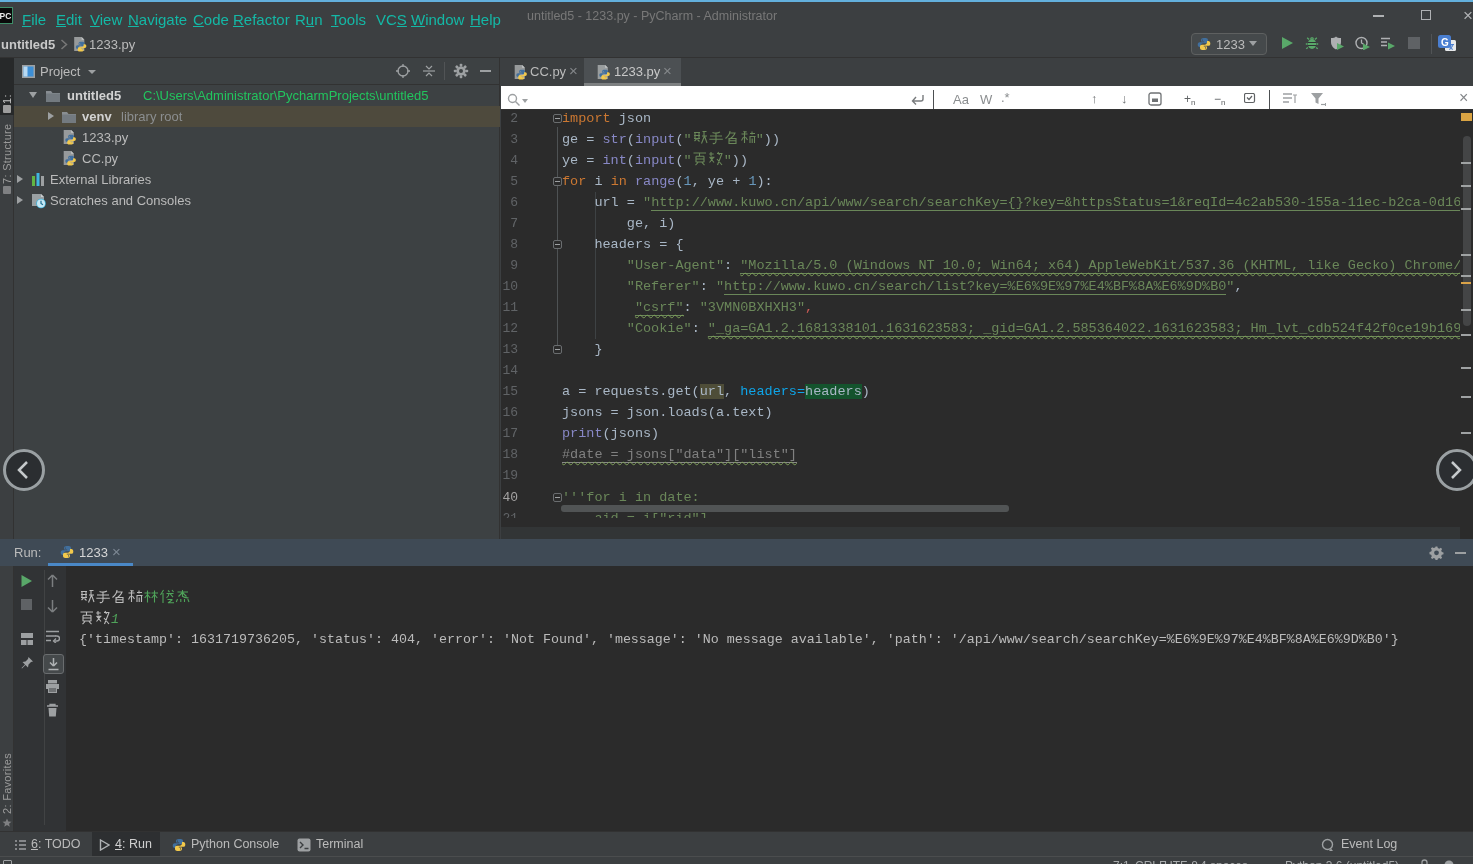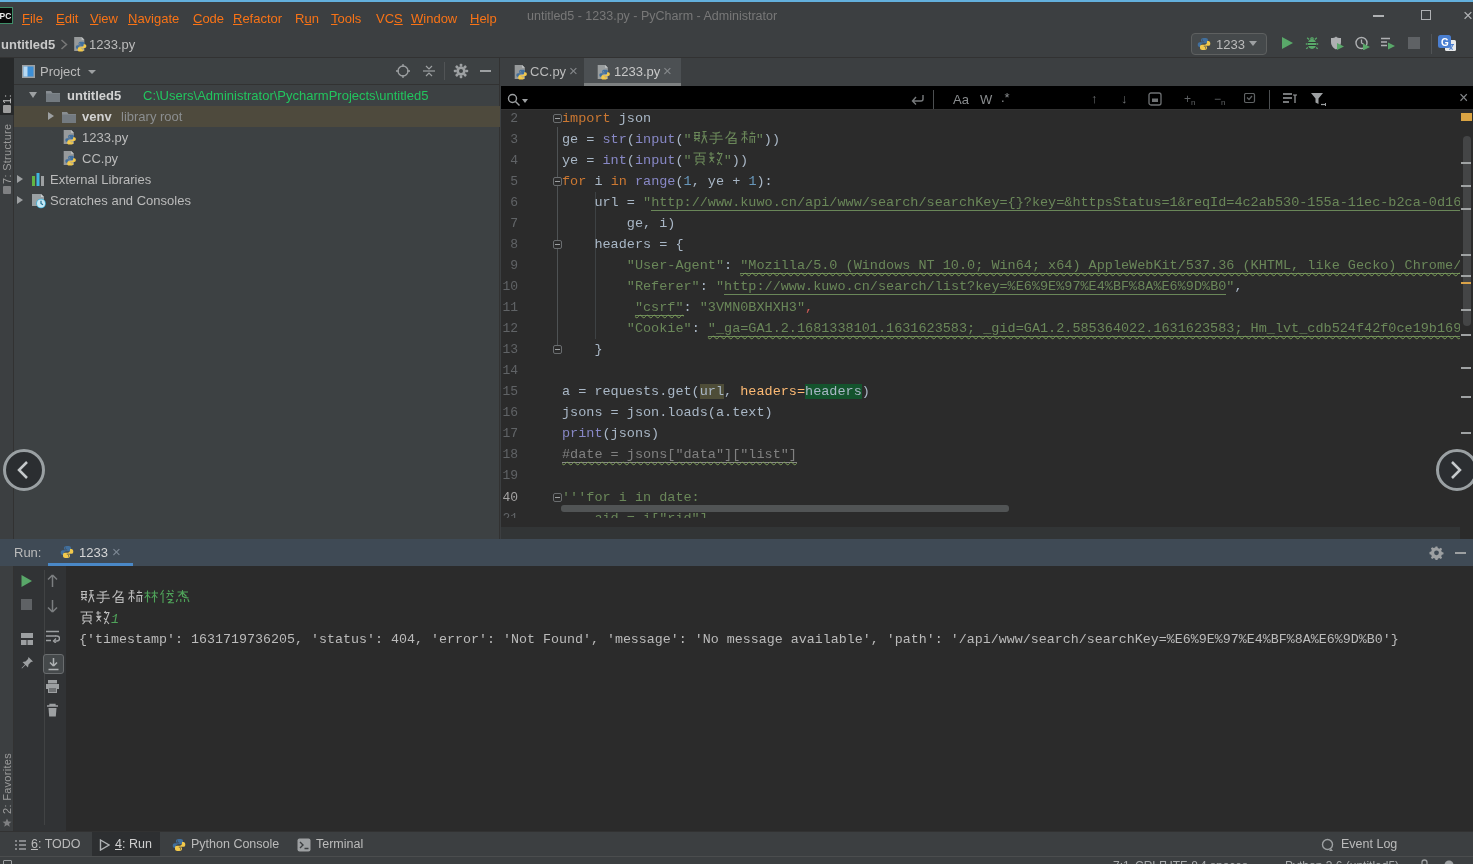--- a/index.html
+++ b/index.html
@@ -63,21 +63,21 @@
     </svg>
 
 <div class="abs" style="left:0;top:0;width:1473px;height:2px;background:#63b0dd"></div>
 
 <div class="abs" id="titlebar" style="left:0;top:2px;width:1473px;height:28px;background:#3c3f41"></div>
 
 <svg class="abs" style="left:-2px;top:7px" width="15" height="17" viewBox="0 0 15 17">
       <rect x="0.5" y="0.5" width="14" height="16" fill="#0a0a0a" stroke="#3e8e68" stroke-width="1"></rect>
       <text x="1.5" y="11.5" font-size="8.5" font-family="Liberation Sans" font-weight="bold" fill="#e8e8e8">PC</text>
     </svg>
-<div class="abs" id="menubar" style="left:0;top:2px;width:520px;height:28px;font-size:13px;color:#f97316">
+<div class="abs" id="menubar" style="left:0;top:2px;width:520px;height:28px;font-size:15px;color:#14b8a6">
 <span class="abs" style="left:22px;top:9px"><u>F</u>ile</span>
 <span class="abs" style="left:56px;top:9px"><u>E</u>dit</span>
 <span class="abs" style="left:90px;top:9px"><u>V</u>iew</span>
 <span class="abs" style="left:128px;top:9px"><u>N</u>avigate</span>
 <span class="abs" style="left:193px;top:9px"><u>C</u>ode</span>
 <span class="abs" style="left:233px;top:9px"><u>R</u>efactor</span>
 <span class="abs" style="left:295px;top:9px">R<u>u</u>n</span>
 <span class="abs" style="left:331px;top:9px"><u>T</u>ools</span>
 <span class="abs" style="left:376px;top:9px">VC<u>S</u></span>
 <span class="abs" style="left:411px;top:9px"><u>W</u>indow</span>
@@ -231,21 +231,21 @@
       </svg>
 <span class="abs" style="left:29px;top:6px;color:#bbbbbb">CC.py</span>
 <span class="abs" style="left:68px;top:4px;color:#84878a;font-size:15px">×</span>
 <div class="abs" style="left:83px;top:0;width:97px;height:28px;background:#4c5053;border-bottom:3px solid #7d8081"></div>
 <svg class="abs" style="left:94px;top:6px" width="15" height="16" viewBox="0 0 14 15">
         <use href="#pyfile"></use>
       </svg>
 <span class="abs" style="left:113px;top:6px;color:#c8c8c8">1233.py</span>
 <span class="abs" style="left:162px;top:4px;color:#84878a;font-size:15px">×</span>
 </div>
-<div class="abs" id="findbar" style="left:501px;top:86px;width:972px;height:24px;background:#000000;border-bottom:1px solid #323232;color:#8a8d8f">
+<div class="abs" id="findbar" style="left:501px;top:86px;width:972px;height:24px;background:#ffffff;border-bottom:1px solid #323232;color:#8a8d8f">
 <svg class="abs" style="left:5px;top:6px" width="16" height="16">
         <circle cx="6.5" cy="6.5" r="4" fill="none" stroke="#9da0a2" stroke-width="1.4"></circle>
         <path d="M9.5 9.5l4 4" stroke="#9da0a2" stroke-width="1.4"></path>
       </svg>
 <div class="abs" style="left:21px;top:13px;width:0;height:0;border-left:3.5px solid transparent;border-right:3.5px solid transparent;border-top:4px solid #9da0a2"></div>
 <svg class="abs" style="left:410px;top:7px" width="14" height="13">
         <path d="M12 2v4a2 2 0 01-2 2H2M5 4L1.5 8 5 11.5" fill="none" stroke="#787b7d" stroke-width="1.4"></path>
       </svg>
 <div class="abs" style="left:432px;top:4px;width:1px;height:19px;background:#4c4f51"></div>
 <span class="abs" style="left:452px;top:6px;font-size:13px">Aa</span>
@@ -325,21 +325,21 @@
           </svg>"</span>))</div>
       <div class="codeline" style="left:61px;top:61px"><span class="k">for</span> i <span class="k">in</span> <span class="b">range</span>(<span class="n">1</span>, ye + <span class="n">1</span>):</div>
       <div class="codeline" style="left:61px;top:82px">    url = <span class="s">"<span class="lnk">http://www.kuwo.cn/api/www/search/searchKey={}?key=&amp;httpsStatus=1&amp;reqId=4c2ab530-155a-11ec-b2ca-0d1694d0a1b2c3d4</span></span></div>
       <div class="codeline" style="left:61px;top:103px">        ge, i)</div>
       <div class="codeline" style="left:61px;top:124px">    headers = {</div>
       <div class="codeline" style="left:61px;top:145px">        <span class="s">"User-Agent"</span>: <span class="s lnk wv">"Mozilla/5.0 (Windows NT 10.0; Win64; x64) AppleWebKit/537.36 (KHTML, like Gecko) Chrome/93.0.4</span></div>
       <div class="codeline" style="left:61px;top:166px">        <span class="s">"Referer"</span>: <span class="s">"<span class="lnk">http://www.kuwo.cn/search/list?key=%E6%9E%97%E4%BF%8A%E6%9D%B0</span>"</span>,</div>
       <div class="codeline" style="left:61px;top:187px">         <span class="s"><span class="lnk wv">"csrf"</span></span>: <span class="s">"3VMN0BXHXH3"</span><span style="color:#cf5b56">,</span></div>
       <div class="codeline" style="left:61px;top:208px">        <span class="s">"Cookie"</span>: <span class="s lnk wv">"_ga=GA1.2.1681338101.1631623583; _gid=GA1.2.585364022.1631623583; Hm_lvt_cdb524f42f0ce19b169a8071c</span></div>
       <div class="codeline" style="left:61px;top:229px">    }</div>
-      <div class="codeline" style="left:61px;top:271px">a = requests.get(<span style="background:#4e4d38">url</span>, <span style="color:#fdba74">headers=</span><span style="background:#14532d">headers</span>)</div>
+      <div class="codeline" style="left:61px;top:271px">a = requests.get(<span style="background:#4e4d38">url</span>, <span style="color:#0ea5e9">headers=</span><span style="background:#14532d">headers</span>)</div>
       <div class="codeline" style="left:61px;top:292px">jsons = json.loads(a.text)</div>
       <div class="codeline" style="left:61px;top:313px"><span class="b">print</span>(jsons)</div>
       <div class="codeline" style="left:61px;top:334px"><span class="cm"><span class="lnkg wv">#date = jsons["data"]["list"]</span></span></div>
       <div class="codeline" style="left:61px;top:377px"><span class="s">'''for i in date:</span></div>
       <div class="codeline" style="left:61px;top:398px"><span class="s">    aid = i["rid"]</span></div>
       <div class="abs" style="left:0;top:408px;width:959px;height:21px;background:#2b2b2b"></div>
       <div class="abs" style="left:0;top:417px;width:959px;height:12px;background:#323536"></div>
       <div class="abs" style="left:60px;top:395px;width:448px;height:7px;background:#515455;border-radius:3px"></div>
     </div>
 

